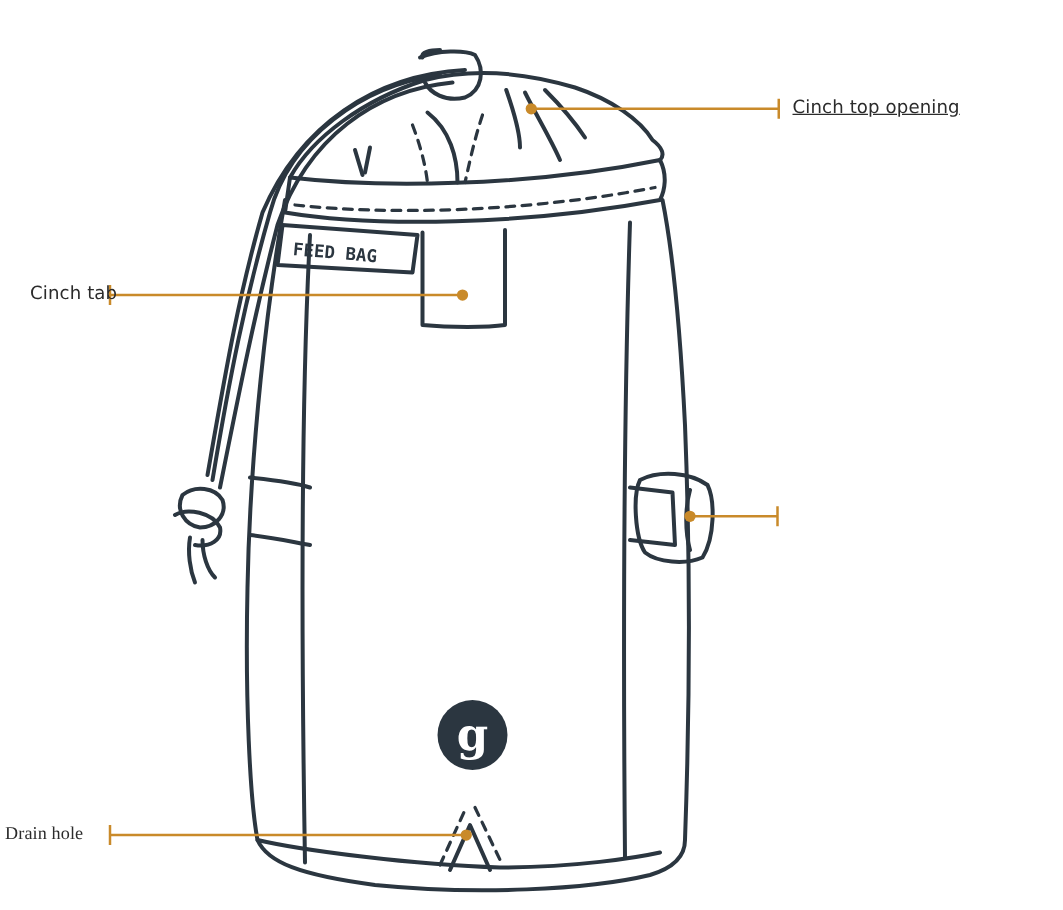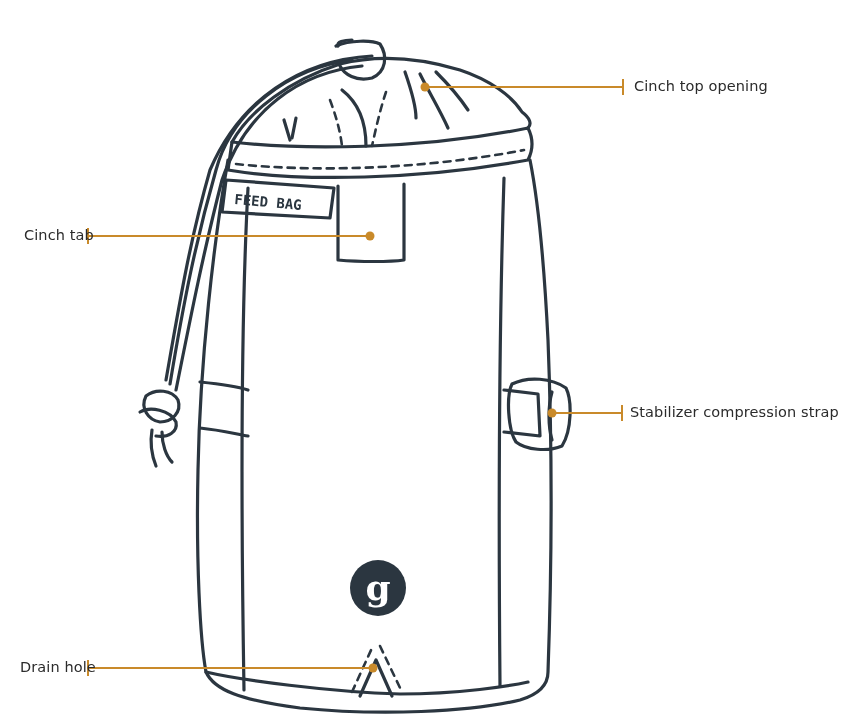--- a/index.html
+++ b/index.html
@@ -104,17 +104,16 @@
       <line class="lead" x1="552" y1="413" x2="622" y2="413"></line>
       <line class="lead" x1="622" y1="405" x2="622" y2="421"></line>
     </g>
     <g>
       <circle class="dot" cx="373" cy="668" r="4.5"></circle>
       <line class="lead" x1="88" y1="668" x2="373" y2="668"></line>
       <line class="lead" x1="88" y1="660" x2="88" y2="676"></line>
     </g>
   </svg>
 
-  <div class="label" style="left:634px; top:78px;">Cinch top opening</div>
+  <div class="label" style="left:634px; top:78px;text-decoration:underline;">Cinch top opening</div>
   <div class="label" style="left:24px; top:227px;">Cinch tab</div>
-  <div class="label" style="left:630px; top:404px;">Stabilizer compression strap</div>
-  <div class="label" style="left:20px; top:659px;">Drain hole</div>
+  <div class="label" style="left:4px; top:659px;font-family:Liberation Serif, serif;">Drain hole</div>
 </div>
 
 </body></html>

